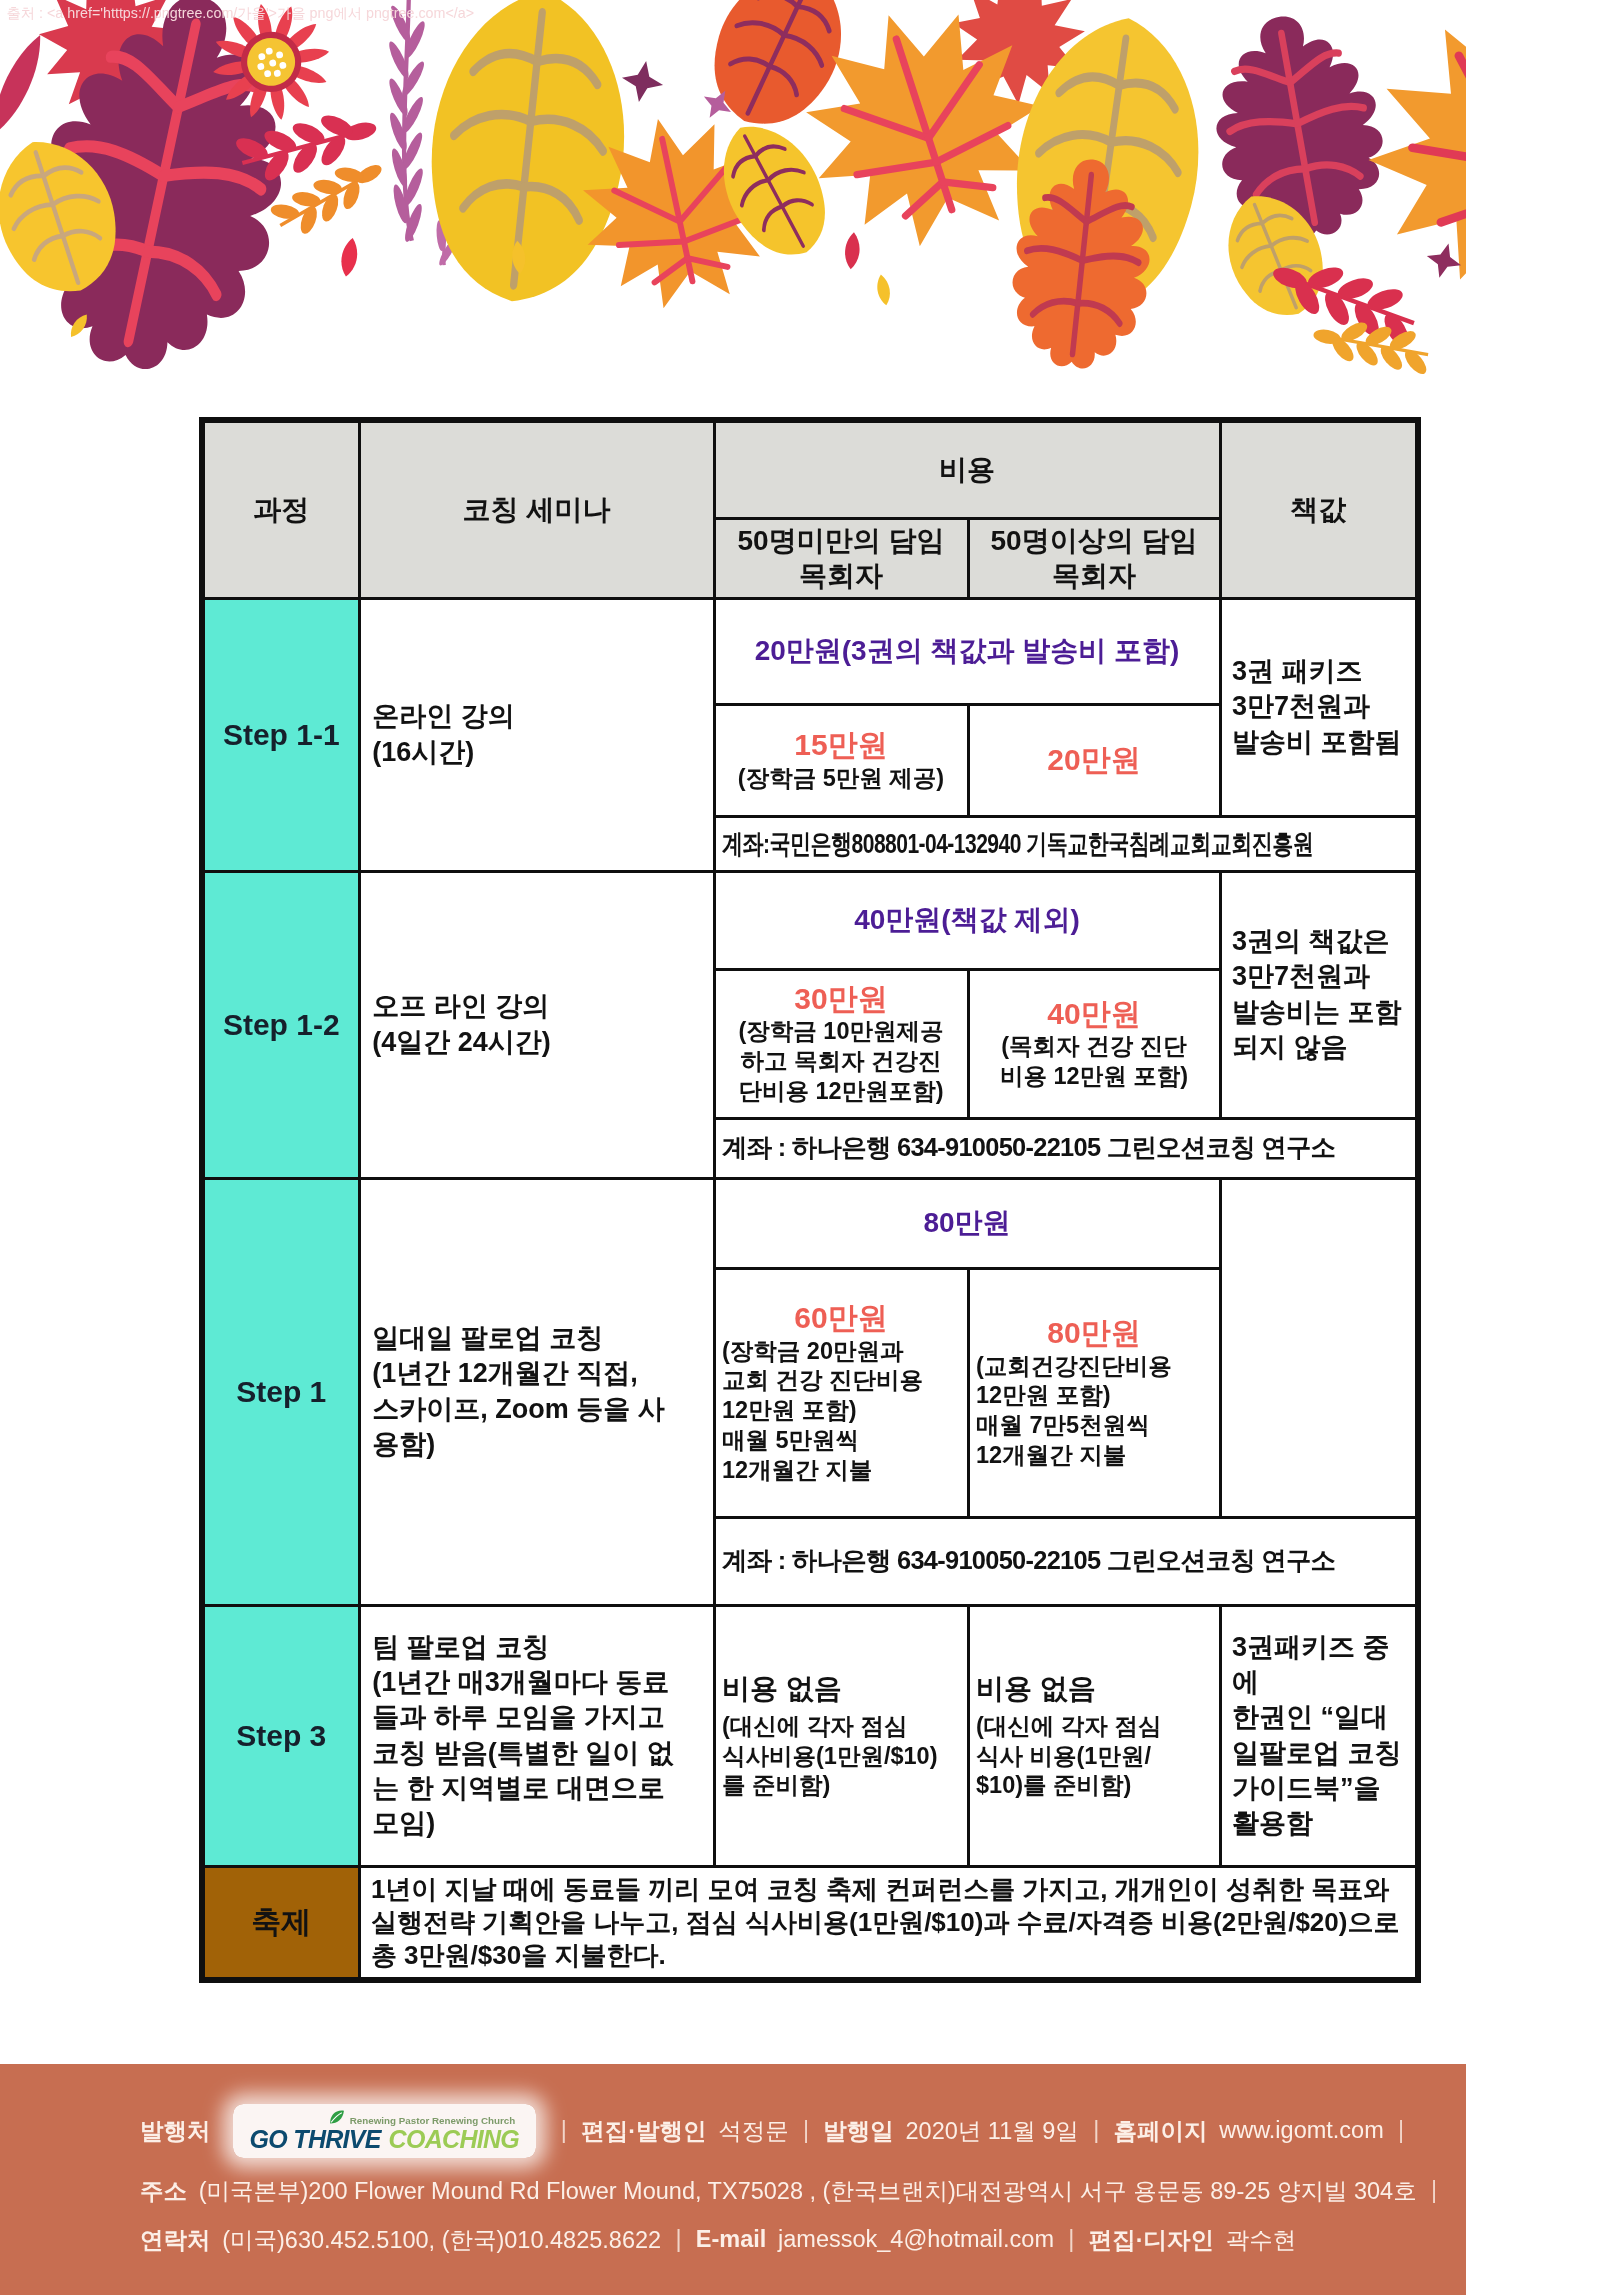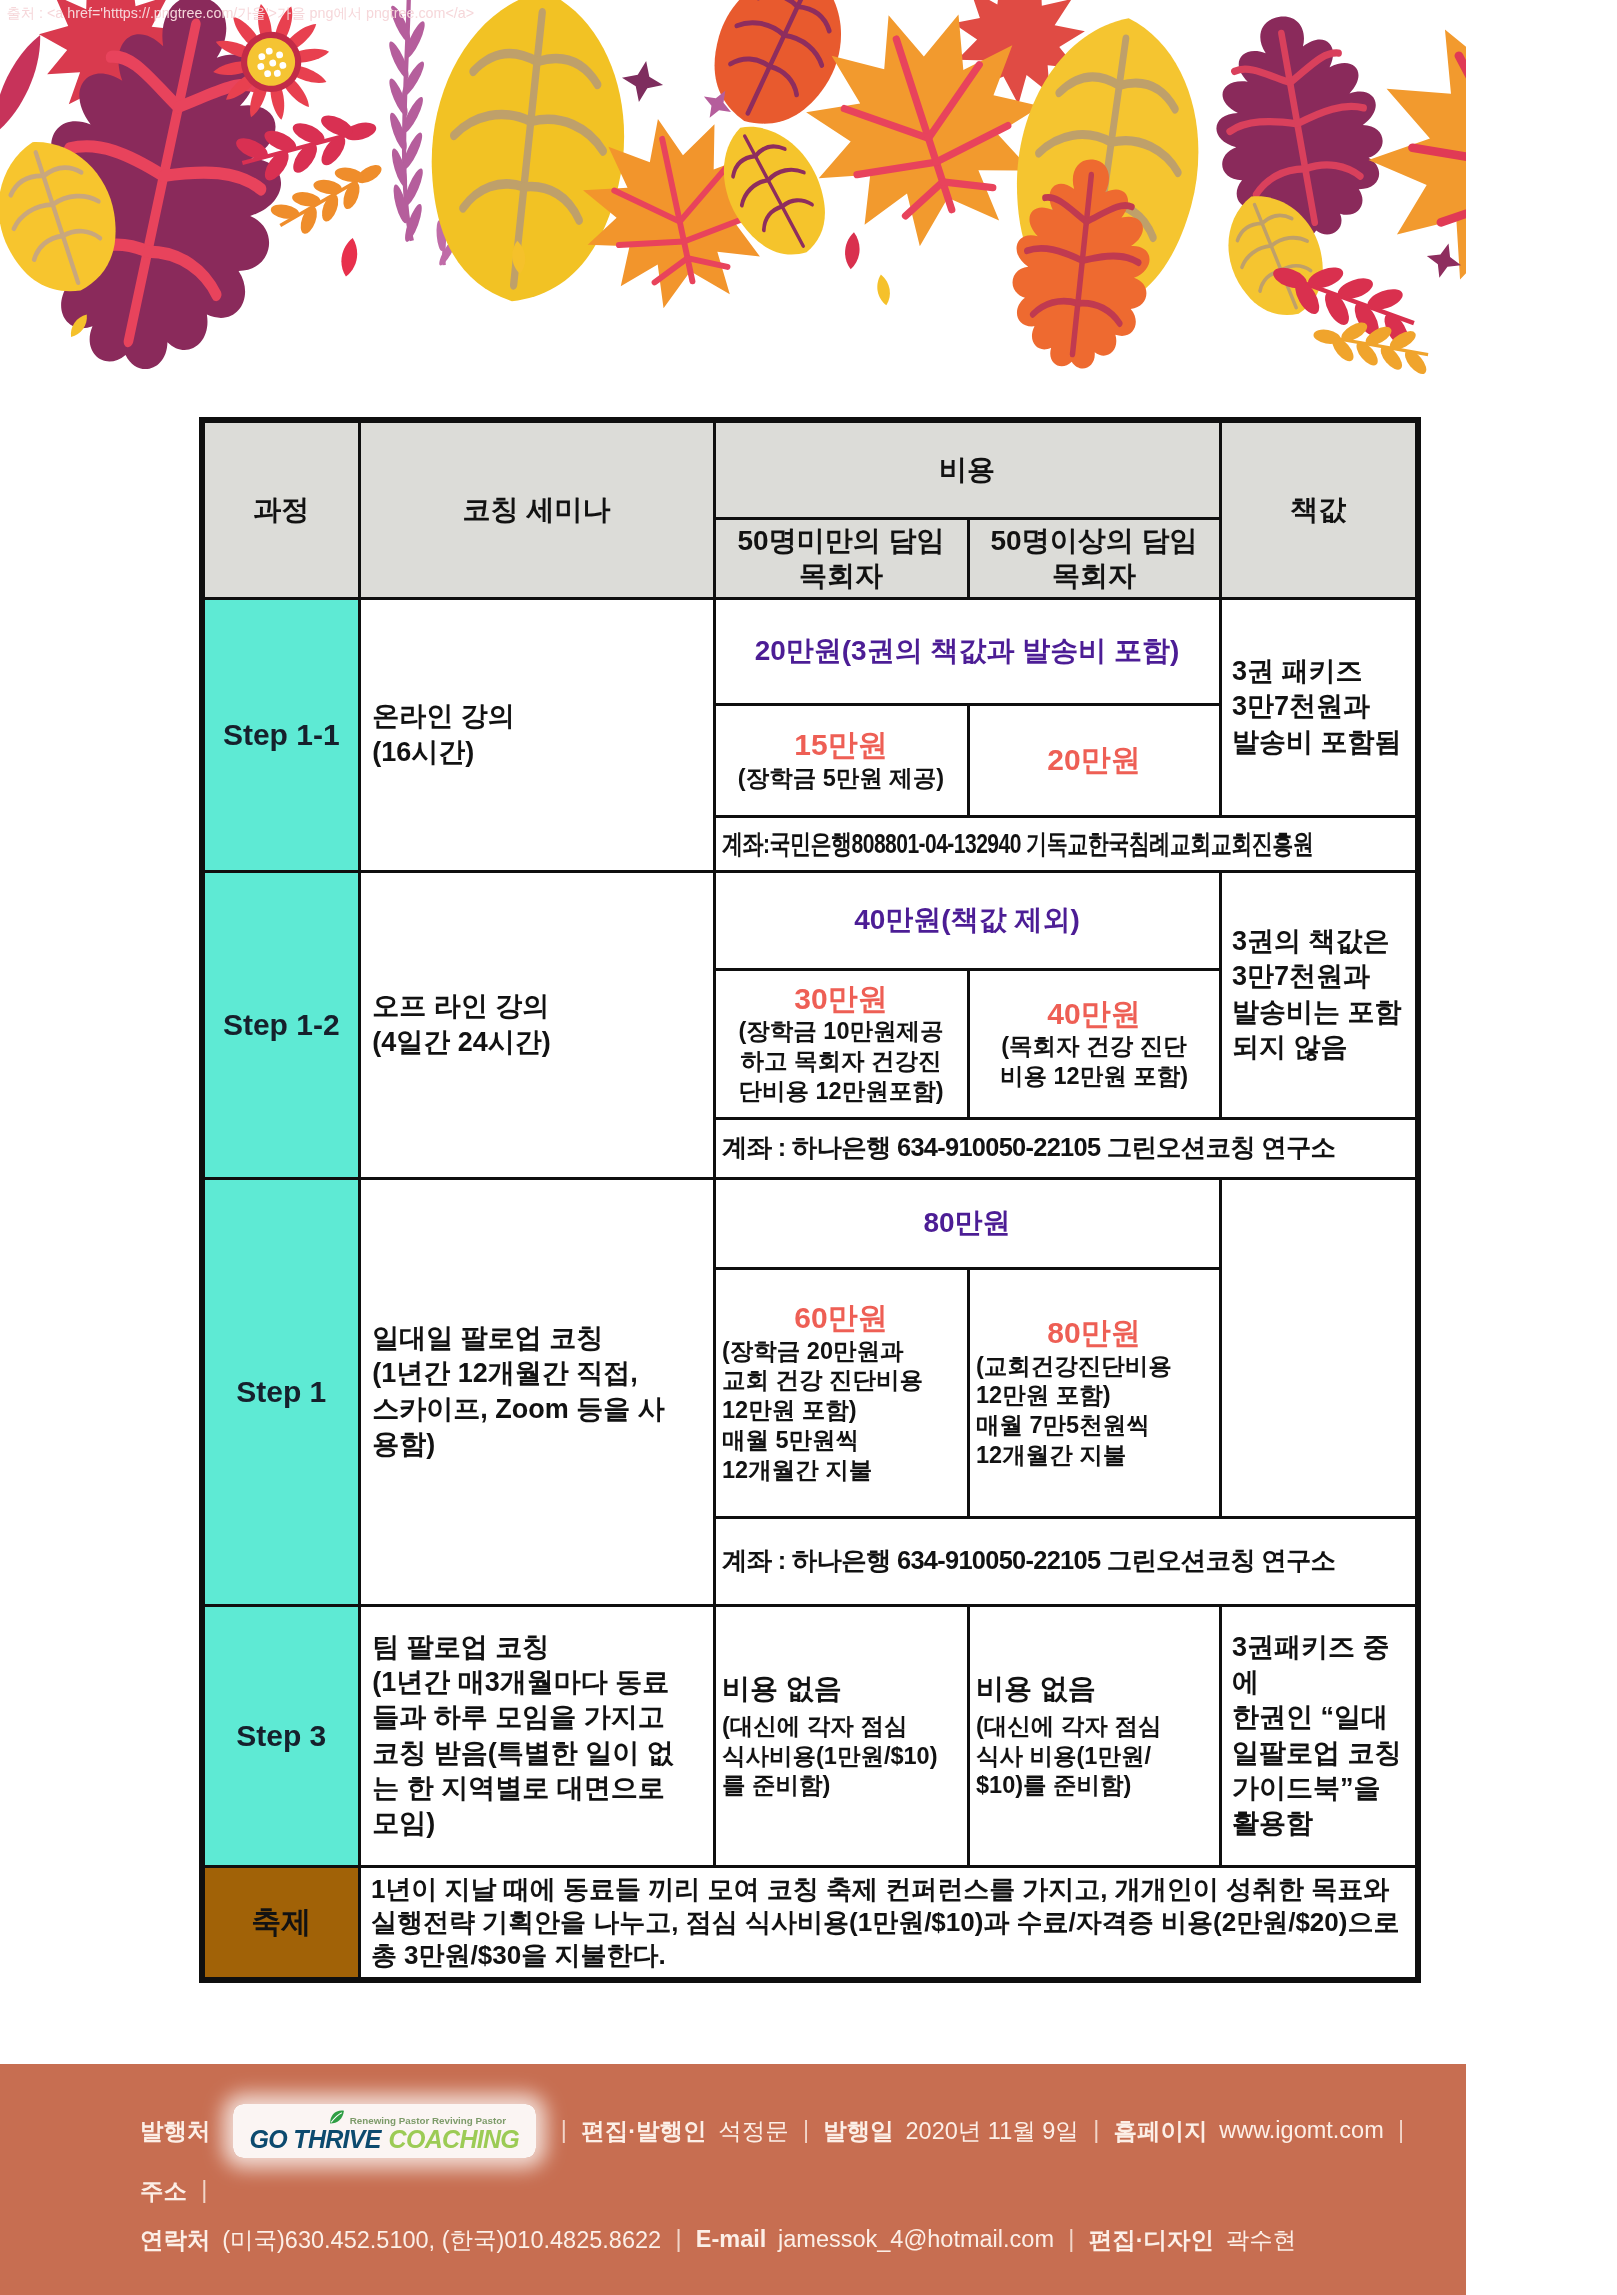--- a/index.html
+++ b/index.html
@@ -366,40 +366,41 @@
 
   <div class="footer">
     <div class="f-line">
       <span class="f-label">발행처</span>
       <span class="logo">
         <span class="logo-row1">
           <svg width="17" height="18" viewBox="0 0 32 32">
               <path d="M4,28 C4,12 14,2 30,4 C28,20 18,28 4,28 Z" fill="#2F9E44"></path>
               <path d="M6,26 C12,18 18,12 26,8" stroke="#ffffff" stroke-width="2" fill="none"></path>
             </svg>
-          <span class="logo-tagline">Renewing Pastor Reviving Pastor</span>
+          <span class="logo-tagline">Renewing Pastor Renewing Church</span>
         </span>
         <span class="logo-row2">
           <span class="logo-go">GO THRIVE</span>
           <span class="logo-coach">COACHING</span>
         </span>
       </span>
       <span class="f-div">|</span>
       <span class="f-label">편집·발행인</span>
       <span class="f-value">석정문</span>
       <span class="f-div">|</span>
       <span class="f-label">발행일</span>
       <span class="f-value">2020년 11월 9일</span>
       <span class="f-div">|</span>
       <span class="f-label">홈페이지</span>
       <span class="f-value">www.igomt.com</span>
       <span class="f-div">|</span>
     </div>
     <div class="f-line">
       <span class="f-label">주소</span>
+      <span class="f-value">(미국본부)200 Flower Mound Rd Flower Mound, TX75028 , (한국브랜치)대전광역시 서구 용문동 89-25 양지빌 304호</span>
       <span class="f-div">|</span>
     </div>
     <div class="f-line">
       <span class="f-label">연락처</span>
       <span class="f-value">(미국)630.452.5100, (한국)010.4825.8622</span>
       <span class="f-div">|</span>
       <span class="f-label">E-mail</span>
       <span class="f-value">jamessok_4@hotmail.com</span>
       <span class="f-div">|</span>
       <span class="f-label">편집·디자인</span>

